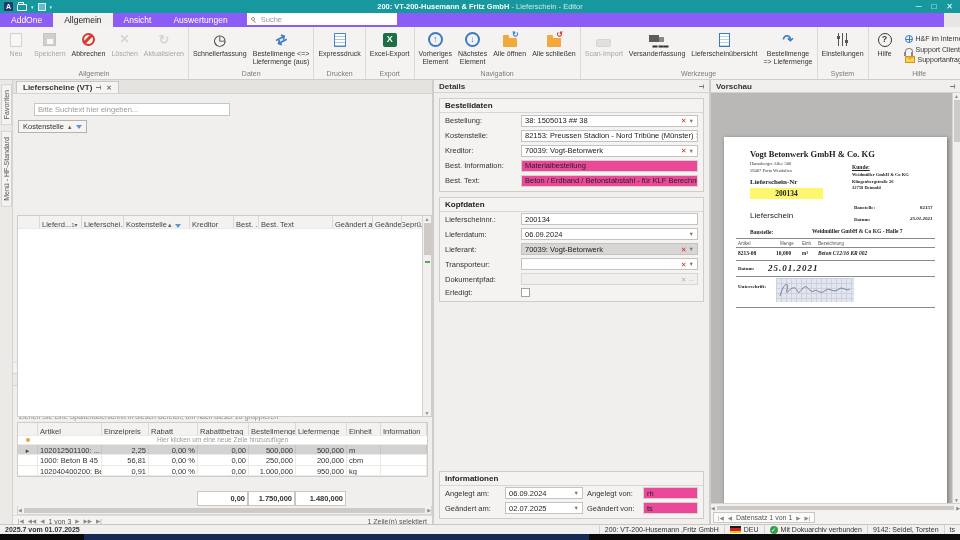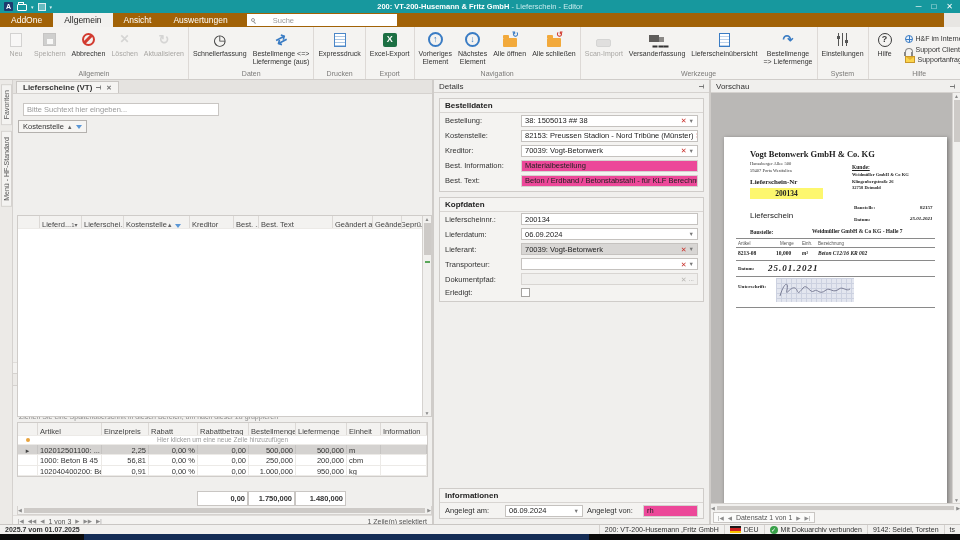--- a/index.html
+++ b/index.html
@@ -14,24 +14,24 @@
 .qfolder::before{content:"";position:absolute;top:-3px;left:0;width:4px;height:2px;border:1px solid #fff;border-bottom:none}
 .qsave{width:8px;height:8px;border:1px solid #dfeff0;background:rgba(255,255,255,.35);position:relative}
 .qcaret{font-size:5px;color:#dff3f4}
 .title{position:absolute;left:0;right:0;text-align:center;pointer-events:none}
 .title b{font-weight:bold}
 .title span.sub{color:#c9ecee}
 .winctl{margin-left:auto;display:flex;gap:10px;padding-right:7px;font-size:8px;line-height:13px}
 .winctl span{cursor:default}
 
 
-.tabrow{position:absolute;top:13px;left:0;right:16px;height:14px;background:#a16207;display:flex;align-items:flex-end;font-size:8.5px;color:#fff;z-index:5}
+.tabrow{position:absolute;top:13px;left:0;right:16px;height:14px;background:#8b5cf6;display:flex;align-items:flex-start;font-size:8.5px;color:#fff;z-index:5}
 .rtab{padding:2px 11px 2px;height:14px}
 .rtab.active{background:#f2f1ef;color:#222}
-.ribsearch{margin-left:8px;margin-bottom:1px;background:#fff;height:12px;width:150px;display:flex;align-items:center;gap:18px;padding:0 4px;color:#9a9a9a;font-size:7.5px}
+.ribsearch{margin-left:8px;margin-bottom:1px;background:#fff;height:12px;width:150px;display:flex;align-items:center;gap:6px;padding:0 4px;color:#9a9a9a;font-size:7.5px}
 .i-mag{width:4px;height:4px;border:1px solid #999;border-radius:50%;position:relative;display:inline-block}
 .i-mag::after{content:"";position:absolute;right:-2px;bottom:-2px;width:3px;height:1px;background:#999;transform:rotate(45deg)}
 
 
 .ribbon{position:absolute;top:27px;left:0;right:0;height:53px;background:#f4f3f1;border-bottom:1px solid #cfccc9;display:flex;z-index:4}
 .rgroup{display:flex;flex-direction:column;border-right:1px solid #ddd9d6}
 .rgroup.spacer{flex:1;border-right:none}
 .rbtns{flex:1;display:flex;align-items:stretch;padding:1px 1px 0}
 .rlabel{font-size:7px;color:#7c7b79;text-align:center;padding:0 6px 2px;white-space:nowrap}
 .rbtn{display:flex;flex-direction:column;align-items:center;padding:2px 3px 0;min-width:30px;font-size:7px;color:#333;text-align:center;line-height:1.2;white-space:nowrap;cursor:default}
@@ -82,21 +82,21 @@
 
 .main{position:absolute;top:80px;bottom:16px;left:0;right:0;display:flex;z-index:3}
 .vstrip{width:13px;background:#eceae7;border-right:1px solid #d5d2cf;display:flex;flex-direction:column;align-items:center;padding-top:4px;gap:6px}
 .vtab{writing-mode:vertical-rl;transform:rotate(180deg);font-size:7px;color:#555;background:#f4f3f1;border:1px solid #d5d2cf;padding:5px 1px;white-space:nowrap}
 
 .leftpanel{width:421px;background:#f0efed;border-right:2px solid #cfccc9;display:flex;flex-direction:column;overflow:hidden}
 .doctabs{height:14px;background:#e5e3e0;display:flex;align-items:center;padding-left:3px;border-bottom:1px solid #d5d2cf;flex:none}
 .doctab{background:#f5f4f2;border:1px solid #c9c6c3;border-bottom:none;font-size:8px;font-weight:bold;color:#333;padding:1px 6px;display:flex;gap:5px;align-items:center}
 .pin::before{content:"T";display:inline-block;transform:rotate(90deg);font-size:6.5px;color:#777;font-weight:bold}
 .xsm::before{content:"✕";font-size:6.5px;color:#777}
-.searchrow{padding:4px 10px 2px;flex:none}
+.searchrow{padding:4px 21px 2px;flex:none}
 .searchbox{height:13px;width:196px;background:#fff;border:1px solid #c9c6c3;font-size:7.5px;color:#444;padding:0 3px;font-family:"Liberation Sans",sans-serif}
 .searchbox::placeholder{color:#9a9a9a}
 .groupbar{height:17px;display:flex;align-items:center;padding:0 5px;gap:3px;flex:none}
 .gchip{background:#f6f5f3;border:1px solid #b4b1ae;font-size:7.5px;padding:0 4px;height:13px;display:flex;align-items:center;gap:3px;color:#333}
 .sortmark{font-size:6px;color:#666}
 .i-funnel-blue{width:0;height:0;border-left:3.5px solid transparent;border-right:3.5px solid transparent;border-top:4.5px solid #5b97d6;display:inline-block}
 
 
 .gridwrap{margin-left:4px;position:relative;background:#fff;border:1px solid #cfccc9;flex:none;overflow:hidden;padding-right:9px}
 .gridwrap.main{height:202px}
@@ -141,21 +141,21 @@
 .cp5{flex:0 0 47px}.cp6{flex:0 0 51px}.cp7{flex:0 0 34px}.cp8{flex:1}
 .cgp{flex:0 0 20px;justify-content:center}
 .addrow{height:9px;font-size:6.5px;color:#9a9a9a;justify-content:center}
 .adddot{width:4px;height:4px;border-radius:50%;background:#e8a33d;position:absolute;left:8px;margin-top:2px}
 .totrow{display:flex;height:15px;margin:14px 4px 0;font-size:7.5px;font-weight:bold;flex:none}
 .totbox{border:1px solid #c9c6c3;background:#fff;display:flex;align-items:center;justify-content:flex-end;padding:0 2px}
 .t-off{width:180px}.t1{width:51px}.t2{width:47px}.t3{width:51px}
 
 
 .details{width:277px;border-right:2px solid #cfccc9;background:#f0efed;display:flex;flex-direction:column;overflow:hidden}
-.phead{height:13px;display:flex;align-items:center;padding:0 5px;font-size:8px;font-weight:normal;color:#333;border-bottom:1px solid #d5d2cf;flex:none}
+.phead{height:13px;display:flex;align-items:center;padding:0 5px;font-size:8px;font-weight:bold;color:#333;border-bottom:1px solid #d5d2cf;flex:none}
 .phead .pin{margin-left:auto}
 .dgroup{margin:5px 5px 0;border:1px solid #cfccc9;background:#f4f3f1;flex:none}
 .dgtitle{font-size:8px;font-weight:bold;padding:2px 5px;border-bottom:1px solid #d8d5d2;color:#222}
 .drow{display:flex;align-items:center;padding:1.5px 5px;gap:4px}
 .dlabel{flex:0 0 72px;font-size:7.5px;color:#333}
 .dfield{flex:1;height:12px;background:#fff;border:1px solid #c5c2bf;font-size:7.5px;display:flex;align-items:center;padding:0 3px;gap:2px;color:#222;overflow:hidden;white-space:nowrap}
 .dfield .fx{margin-left:auto;color:#c9312b;font-size:7px;line-height:1}
 .dfield .fdd{color:#777;font-size:5.5px}
 .dfield.ro{background:#ec4899;border-color:#d5d2cf}
 .dfield.dis{background:#f0efed;border-color:#d8d5d2}
@@ -729,20 +729,31 @@
       <div class="dgtitle">Informationen</div>
       <div class="drow">
         <span class="dlabel short">Angelegt am:</span>
         <span class="dfield" style="flex:0 0 78px">
             <span>06.09.2024</span>
             <span class="fdd" style="margin-left:auto">▼</span>
           </span>
         <span class="dlabel short2">Angeleg­t von:</span>
         <span class="dfield ro">
             <span>rh</span>
+          </span>
+      </div>
+      <div class="drow" style="padding-bottom:4px">
+        <span class="dlabel short">Geändert am:</span>
+        <span class="dfield" style="flex:0 0 78px">
+            <span>02.07.2025</span>
+            <span class="fdd" style="margin-left:auto">▼</span>
+          </span>
+        <span class="dlabel short2">Geändert von:</span>
+        <span class="dfield ro">
+            <span>ts</span>
           </span>
       </div>
     </div>
   </div>
 
   <div class="preview">
     <div class="phead">
         <span>Vorschau</span>
         <span class="pin"></span>
       </div>

